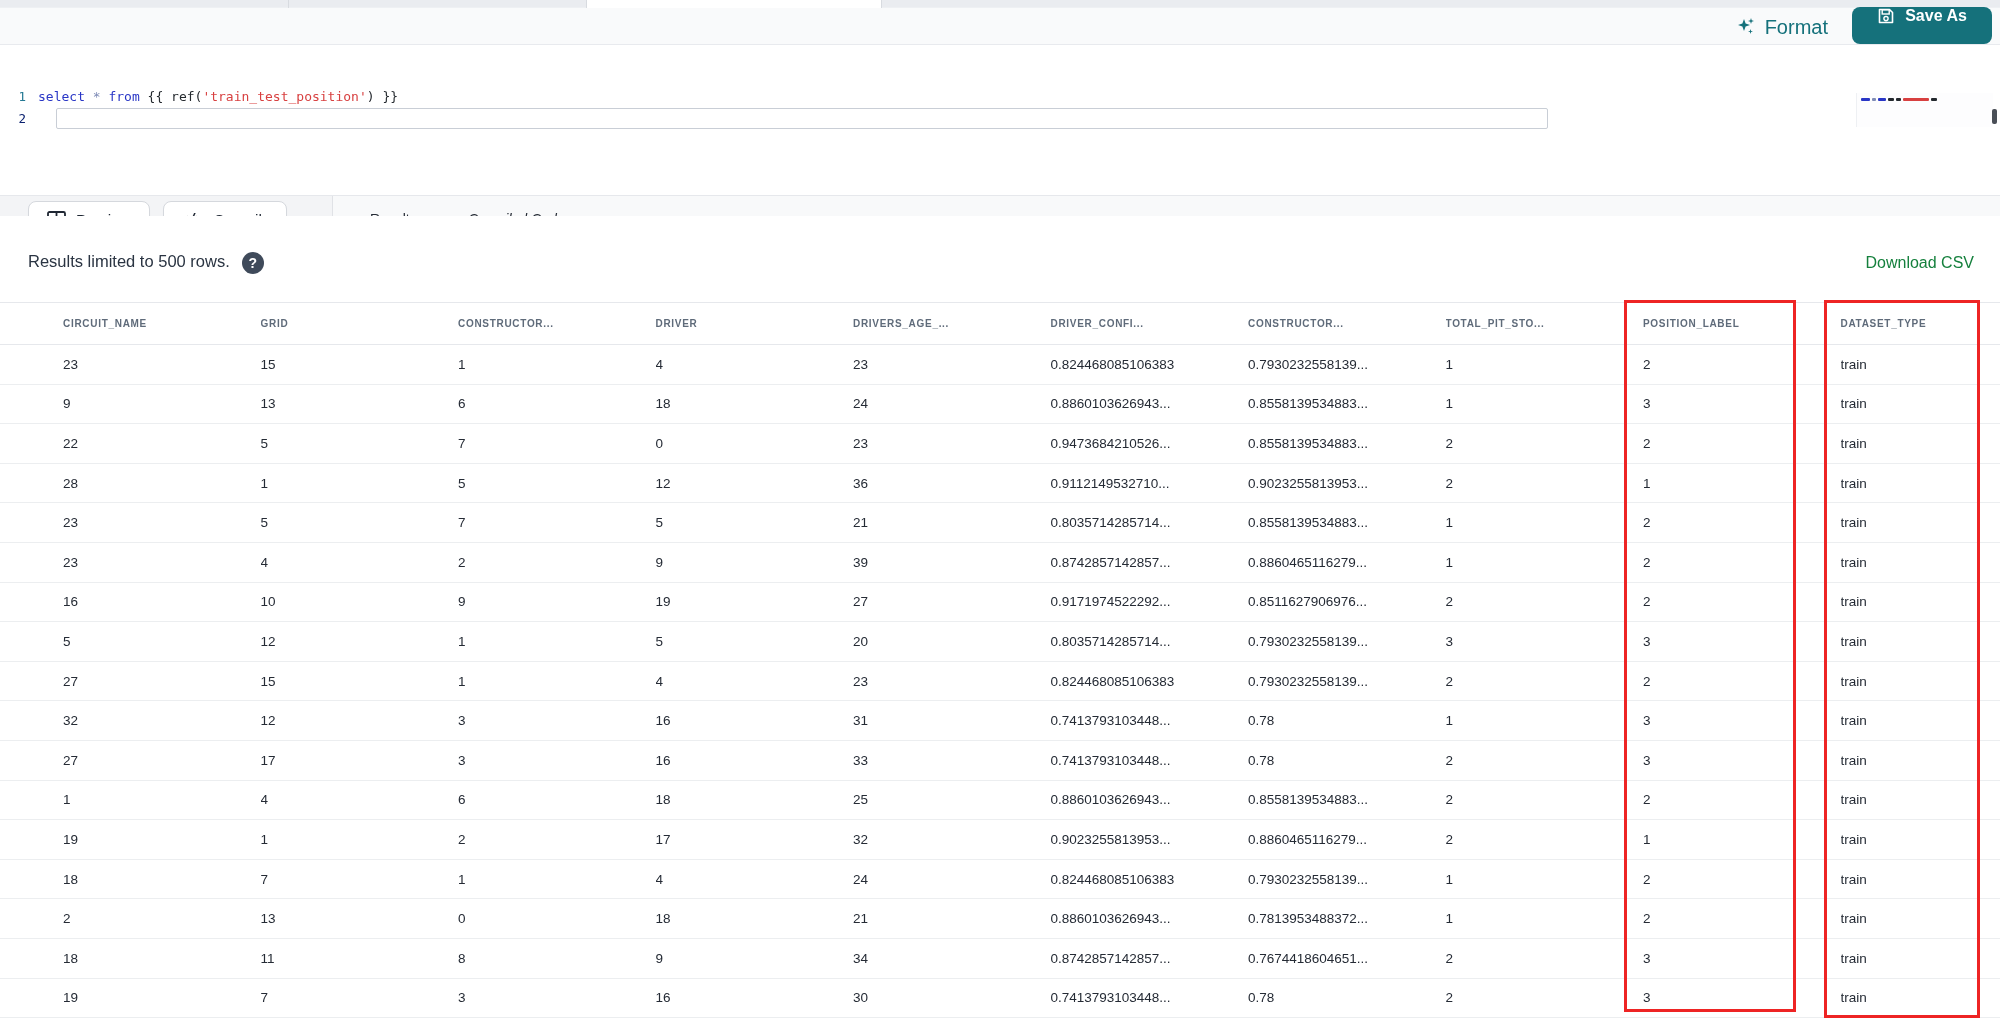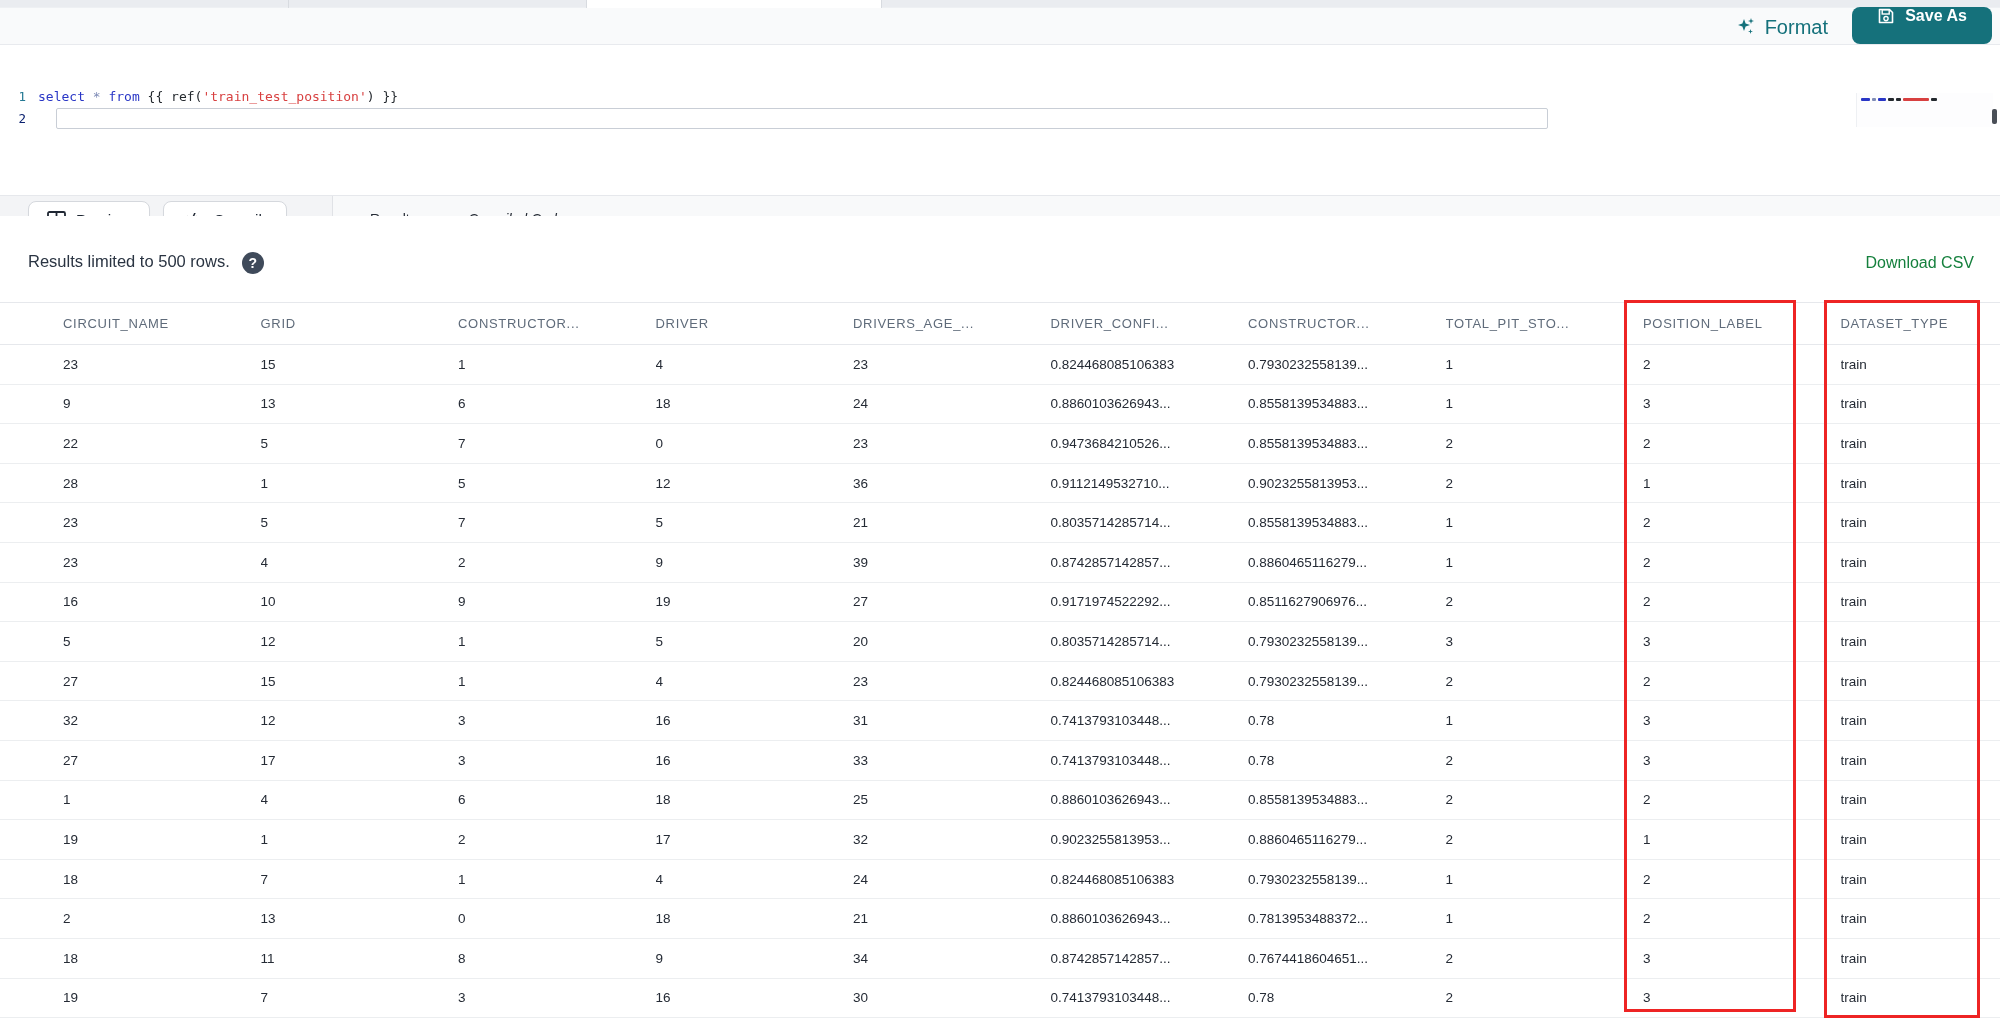--- a/index.html
+++ b/index.html
@@ -54,21 +54,21 @@
   .results-bar { position:absolute; left:0; top:216px; width:2000px; height:86px; background:#fff; }
   .results-info { position:absolute; left:28px; top:36px; display:flex; align-items:flex-start; gap:12px; font-size:16.5px; color:#2a3442; }
   .help-badge { width:22px; height:22px; border-radius:50%; background:#3f4a5a; color:#fff; font-size:14px; font-weight:700;
                 display:flex; align-items:center; justify-content:center; cursor:pointer; }
   .download-link { position:absolute; right:26px; top:38px; font-size:16px; color:#15803d; cursor:pointer; }
 
   
   .results-table { position:absolute; left:0; top:302px; width:2000px; }
   .tr-head, .tr { display:grid; grid-template-columns:repeat(9, 197.5px) 159.5px; padding-left:63px; align-items:center; }
   .tr-head { height:43px; border-top:1px solid #e6e8ec; border-bottom:1px solid #e6e8ec; background:#fff; }
-  .th { font-size:13px; font-weight:400; letter-spacing:.7px; color:#5f6b7a; white-space:nowrap; overflow:hidden; }
+  .th { font-size:10px; font-weight:700; letter-spacing:.7px; color:#5f6b7a; white-space:nowrap; overflow:hidden; }
   .tr { height:39.6px; border-bottom:1px solid #eceef0; background:#fff; }
   .td { font-size:13.5px; color:#252b35; white-space:nowrap; overflow:hidden; padding-right:14px; }
 
   
   .anno-box { position:absolute; border:3px solid #ee2424; pointer-events:none; }
   .anno-pos  { left:1624px; top:300px; width:172px; height:712px; }
   .anno-dset { left:1824px; top:300px; width:156px; height:718px; }
 
   svg { display:block; }
 </style>

